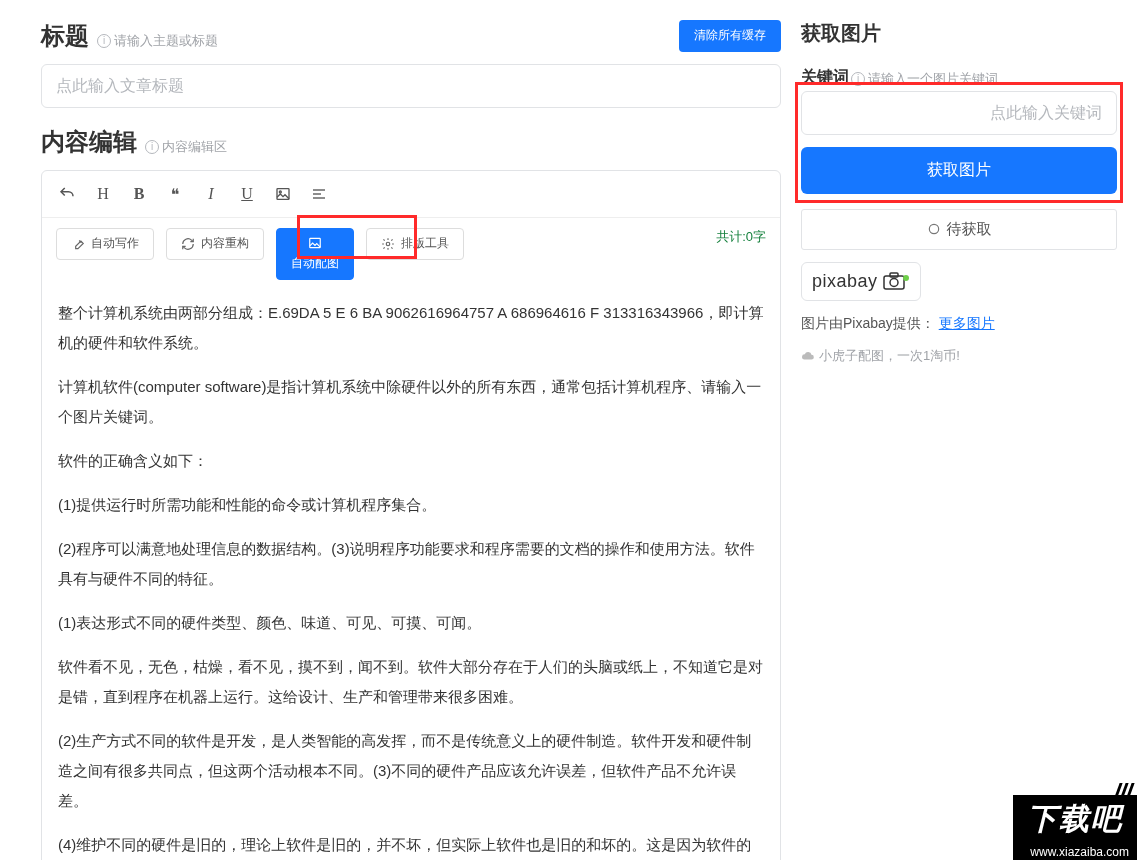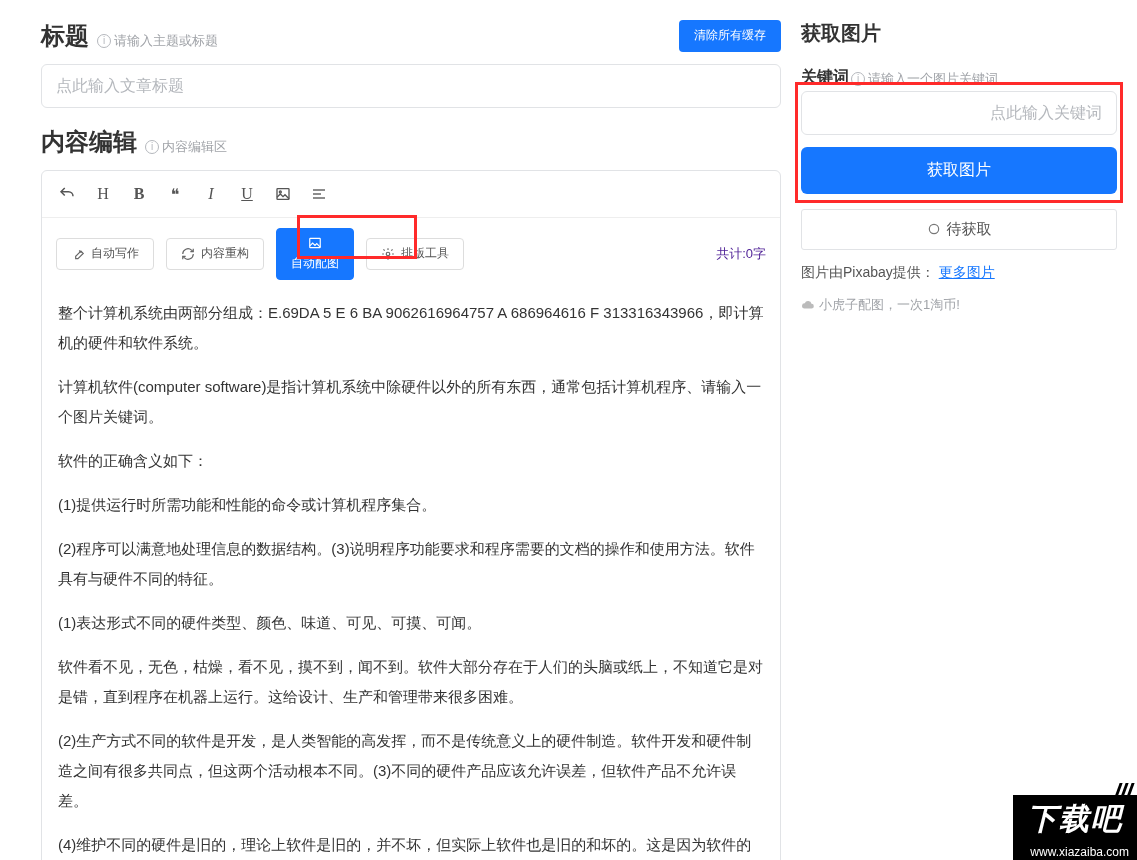--- a/index.html
+++ b/index.html
@@ -30,22 +30,22 @@
 .btn svg, .btn .icon { width: 14px; height: 14px; }
 
 .input-lg { width: 100%; padding: 12px 14px; font-size: 16px; border: 1px solid #e1e3e6; border-radius: 6px; color: #333; }
 .input-lg::placeholder { color: #b5b8bd; }
 
 .editor-box { border: 1px solid #e1e3e6; border-radius: 6px; margin-top: 12px; }
 .toolbar { display: flex; align-items: center; gap: 14px; padding: 12px 14px; border-bottom: 1px solid #eee; color: #555; }
 .toolbar .tb-btn { cursor: pointer; width: 22px; height: 22px; display: inline-flex; align-items: center; justify-content: center; font-size: 16px; }
 .toolbar .serif { font-family: Georgia, serif; }
 
-.action-row { display: flex; align-items: center; gap: 12px; padding: 10px 14px 0 14px; position: relative; }
-.word-count { margin-left: auto; font-size: 13px; color: #4c1d95; white-space: nowrap; }
+.action-row { display: flex; align-items: flex-start; gap: 12px; padding: 10px 14px 0 14px; position: relative; }
+.word-count { margin-left: auto; font-size: 13px; color: #15803d; white-space: nowrap; }
 
 .highlight-box { position: absolute; border: 3px solid #ff2a2a; pointer-events: none; }
 
 .editor-content { padding: 18px 16px; font-size: 15px; color: #333; line-height: 2.0; }
 .editor-content p { margin-bottom: 14px; }
 
 .sidebar .sec-title { font-size: 20px; font-weight: 600; margin-bottom: 20px; color: #333; }
 .sidebar .kw-label-row { display: flex; align-items: baseline; gap: 2px; }
 .sidebar .kw-label { font-size: 16px; font-weight: 600; }
 .sidebar-box { position: relative; padding: 3px 0; }
@@ -194,20 +194,29 @@
       <div class="highlight-box" style="left:-6px; top:-6px; right:-6px; bottom:-6px;"></div>
     </div>
 
     <div class="pending-btn">
       <svg viewBox="0 0 24 24" width="14" height="14" fill="none" stroke="#777" stroke-width="2">
           <circle cx="12" cy="12" r="8"></circle>
         </svg>
       <span>待获取</span>
     </div>
 
+    <div class="pixabay-card">
+      <span>pixabay</span>
+      <svg viewBox="0 0 28 20" width="28" height="20">
+          <rect x="2" y="5" width="20" height="13" rx="2" fill="none" stroke="#333" stroke-width="1.5"></rect>
+          <circle cx="12" cy="11.5" r="4" fill="none" stroke="#333" stroke-width="1.5"></circle>
+          <rect x="8" y="2" width="8" height="4" rx="1" fill="none" stroke="#333" stroke-width="1.5"></rect>
+          <circle cx="24" cy="7" r="3" fill="#6fcf4a"></circle>
+        </svg>
+    </div>
 
     <div class="credit">
       <span>图片由Pixabay提供：</span>
       <a href="#">更多图片</a>
     </div>
 
     <div class="footer-hint">
       <svg viewBox="0 0 24 24" width="14" height="14" fill="#bbb">
           <path d="M6 18h12a4 4 0 000-8 6 6 0 00-11.5-1A4.5 4.5 0 006 18z"></path>
         </svg>

